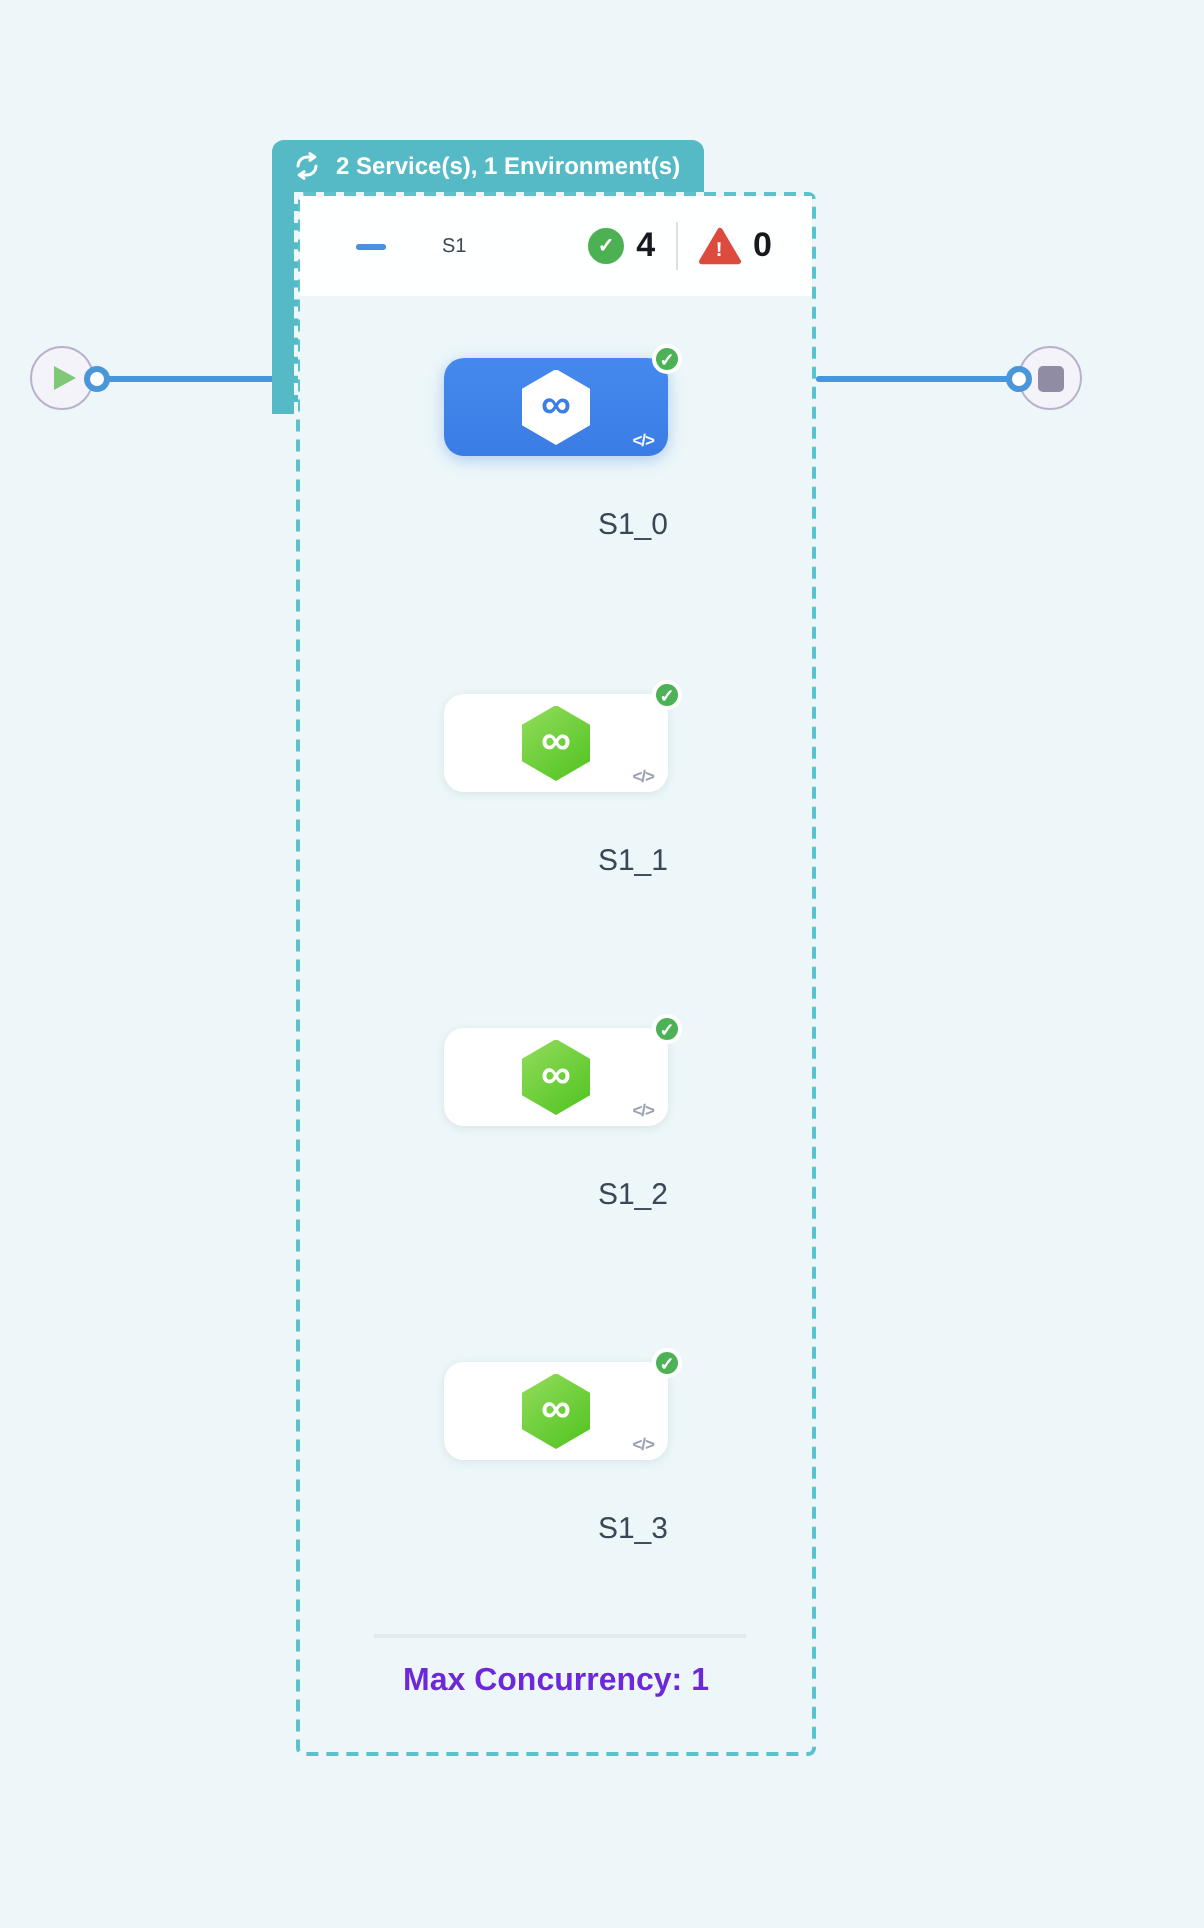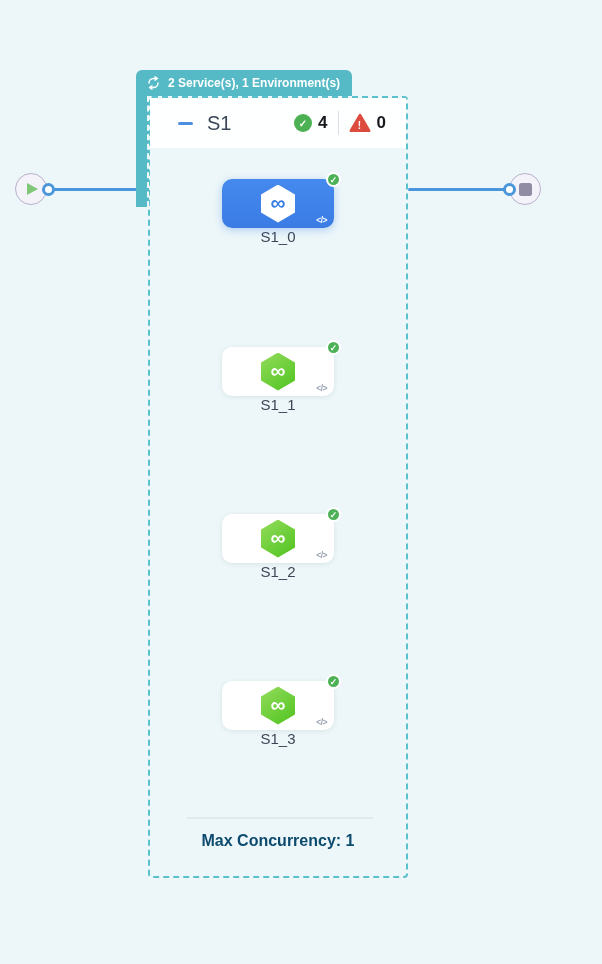--- a/index.html
+++ b/index.html
@@ -52,21 +52,21 @@
   .group-container {
     position:absolute; left:148px; top:96px; width:260px; height:782px;
     border:2px dashed #5ac2cd; border-radius:4px; z-index:1;
   }
   .group-header-panel {
     position:absolute; left:150px; top:98px; width:256px; height:50px;
     background:rgba(255,255,255,0.93); z-index:2;
     display:flex; align-items:center; padding:0 20px 0 28px;
   }
   .collapse-minus { width:15px; height:3px; border-radius:2px; background:#4c8fe0; }
-  .group-title { margin-left:14px; font-size:20px; font-weight:500; color:#3c4858; }
+  .group-title { margin-left:28px; font-size:10px; font-weight:500; color:#3c4858; }
   .stats { margin-left:auto; display:flex; align-items:center; gap:6px; }
   .stat-check {
     width:18px; height:18px; border-radius:50%; background:#4cb152;
     color:#fff; font-size:10px; font-weight:700;
     display:flex; align-items:center; justify-content:center;
   }
   .stat-num { font-size:17px; font-weight:600; color:#16191e; }
   .stat-div { width:1px; height:24px; background:#d9dfe6; margin:0 4px; }
   .warn-tri { position:relative; width:22px; height:20px; display:flex; align-items:center; justify-content:center; }
   .warn-tri svg { position:absolute; inset:0; }
@@ -99,32 +99,32 @@
     border-radius:50%; background:#4db156; border:2px solid #ffffff;
     color:#fff; font-size:9px; font-weight:700;
     display:flex; align-items:center; justify-content:center;
   }
   .code-glyph {
     position:absolute; right:7px; bottom:3px;
     font-size:8.5px; letter-spacing:-0.5px; font-weight:700; color:#9aa2b1;
   }
   .card.selected .code-glyph { color:rgba(255,255,255,0.95); }
   .node-label {
-    width:112px; text-align:center;
+    margin-top:26px; width:112px; text-align:right;
     font-size:15px; font-weight:500; color:#3d4656;
   }
 
   
   .footer-divider {
     position:absolute; left:187px; top:817px; width:186px; height:2px;
     background:#e4e9ef; z-index:2;
   }
   .footer-label {
     position:absolute; left:148px; top:832px; width:260px; text-align:center;
-    font-size:16px; font-weight:700; color:#0c4a6e; z-index:2;
+    font-size:16px; font-weight:700; color:#6d28d9; z-index:2;
   }
 </style>
 </head>
 <body>
 
 <div class="stage">
 
   <div class="edge edge-left"></div>
   <div class="edge edge-right"></div>
 

